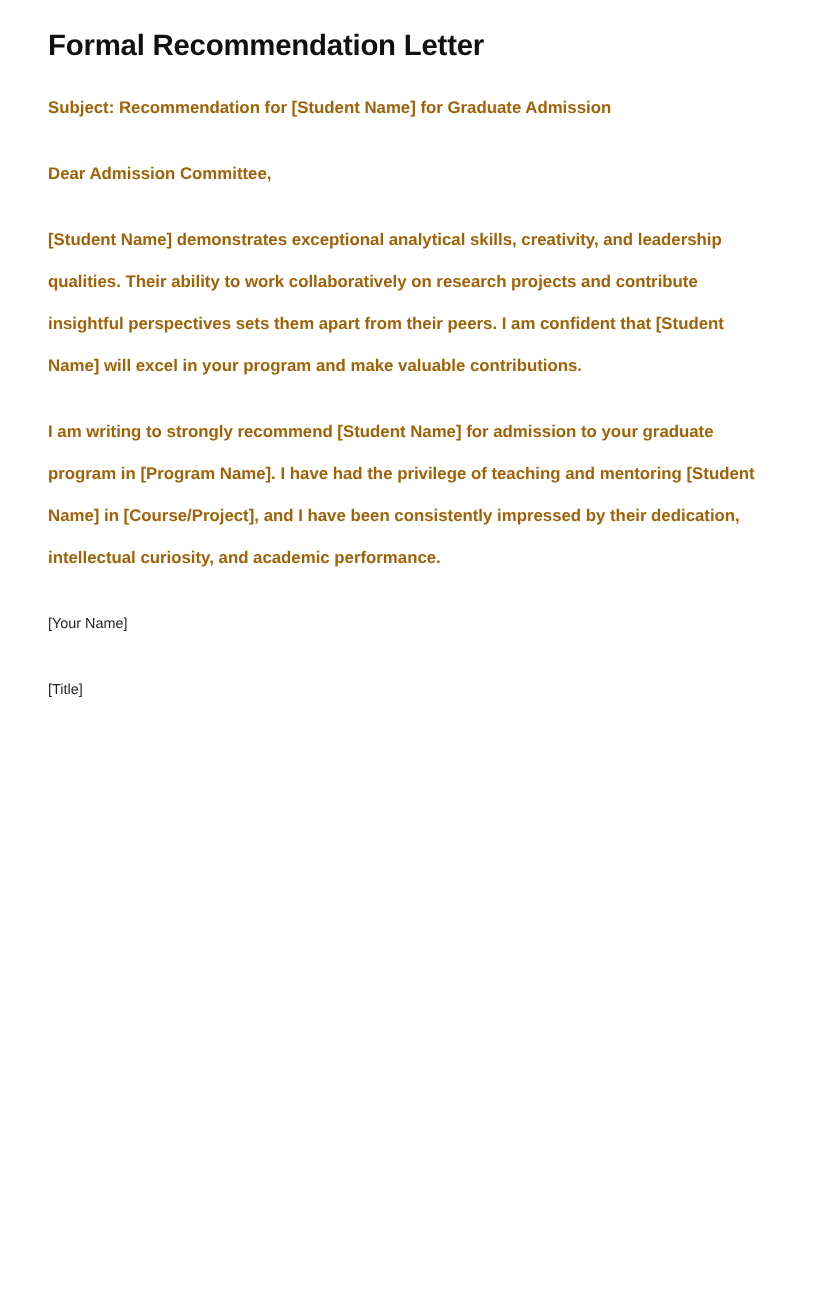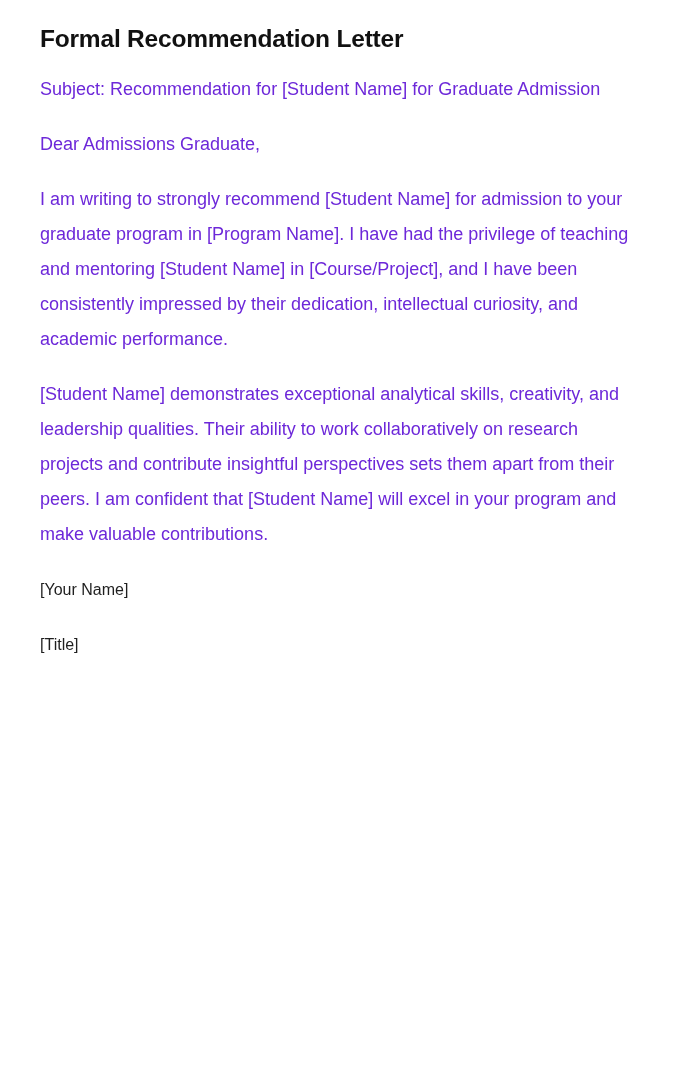--- a/index.html
+++ b/index.html
@@ -24,54 +24,54 @@
   .doc-title {
     font-size: 24.5px;
     font-weight: bold;
     line-height: 30px;
     letter-spacing: -0.2px;
     color: #111111;
     margin: 0 0 18px 0;
     padding: 0;
   }
   .para {
-    font-size: 18px;
+    font-size: 14px;
     line-height: 35px;
-    color: #6d28d9;
+    color: #a16207;
     margin: 0 0 20px 0;
     padding: 0;
     max-width: 592px;
-    font-weight: 400;
+    font-weight: 700;
   }
   .para:last-child {
     margin-bottom: 0;
   }
   .sig-line {
-    font-size: 16px;
+    font-size: 12px;
     line-height: 35px;
     color: #1f1f1f;
     margin: 0 0 20px 0;
     padding: 0;
     max-width: 592px;
   }
 </style>
 </head>
 <body>
 
 <div class="page">
 
   <h1 class="doc-title">Formal Recommendation Letter</h1>
 
   <p class="para">Subject: Recommendation for [Student Name] for Graduate Admission</p>
 
-  <p class="para">Dear Admissions Graduate,</p>
+  <p class="para">Dear Admission Committee,</p>
+
+  <p class="para">[Student Name] demonstrates exceptional analytical skills, creativity, and leadership qualities. Their ability to work collaboratively on research projects and contribute insightful perspectives sets them apart from their peers. I am confident that [Student Name] will excel in your program and make valuable contributions.</p>
 
   <p class="para">I am writing to strongly recommend [Student Name] for admission to your graduate program in [Program Name]. I have had the privilege of teaching and mentoring [Student Name] in [Course/Project], and I have been consistently impressed by their dedication, intellectual curiosity, and academic performance.</p>
-
-  <p class="para">[Student Name] demonstrates exceptional analytical skills, creativity, and leadership qualities. Their ability to work collaboratively on research projects and contribute insightful perspectives sets them apart from their peers. I am confident that [Student Name] will excel in your program and make valuable contributions.</p>
 
 
 
   <div>
     <p class="sig-line">[Your Name]</p>
     <p class="sig-line">[Title]</p>
   </div>
 
 </div>
 

